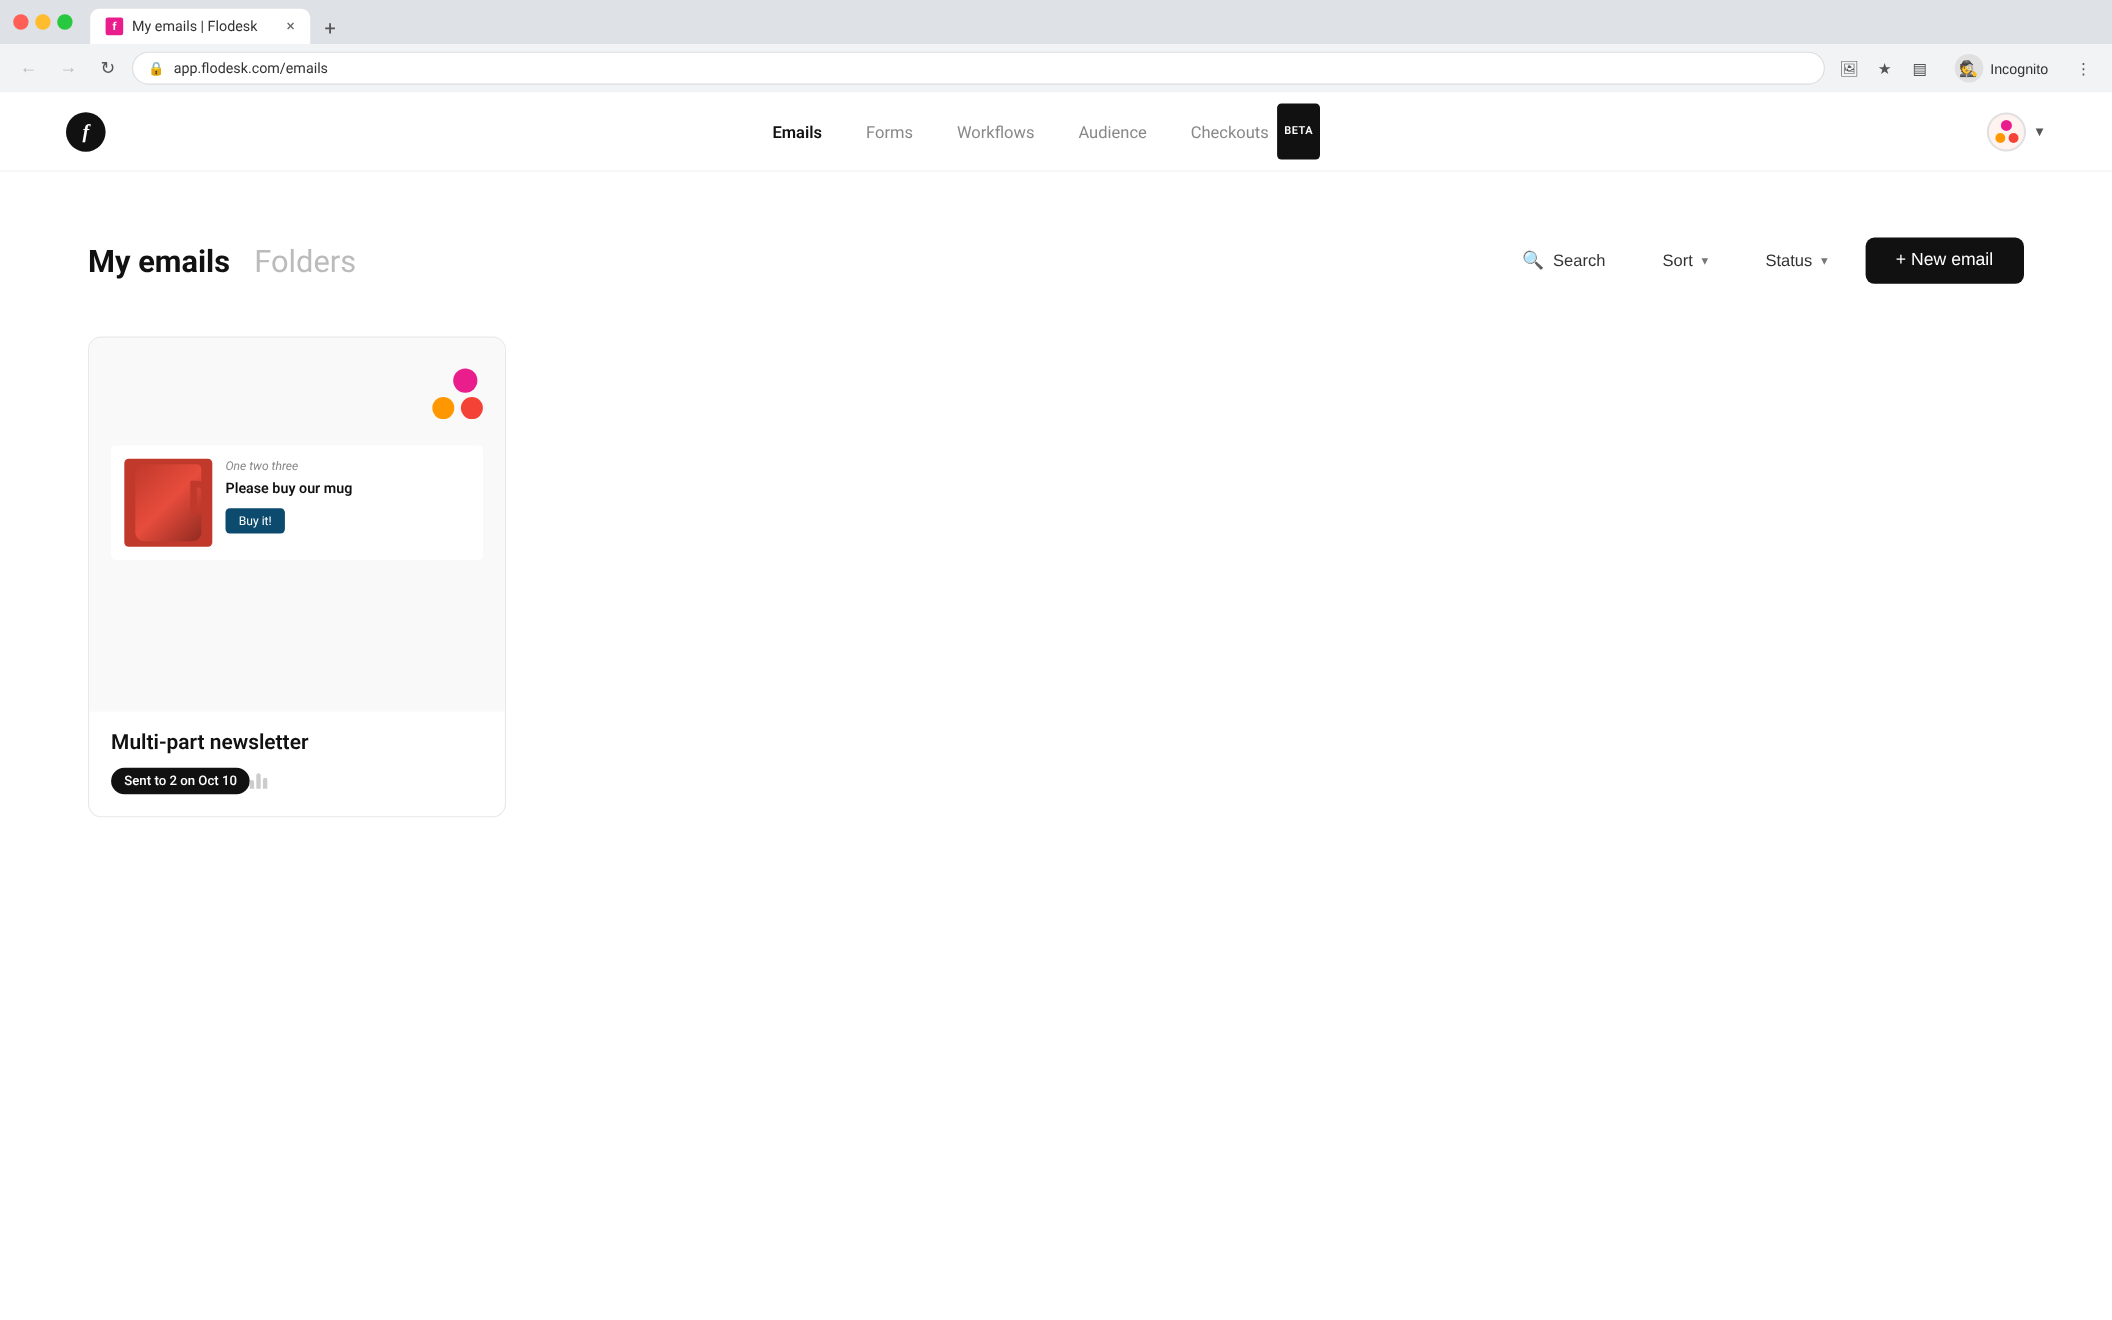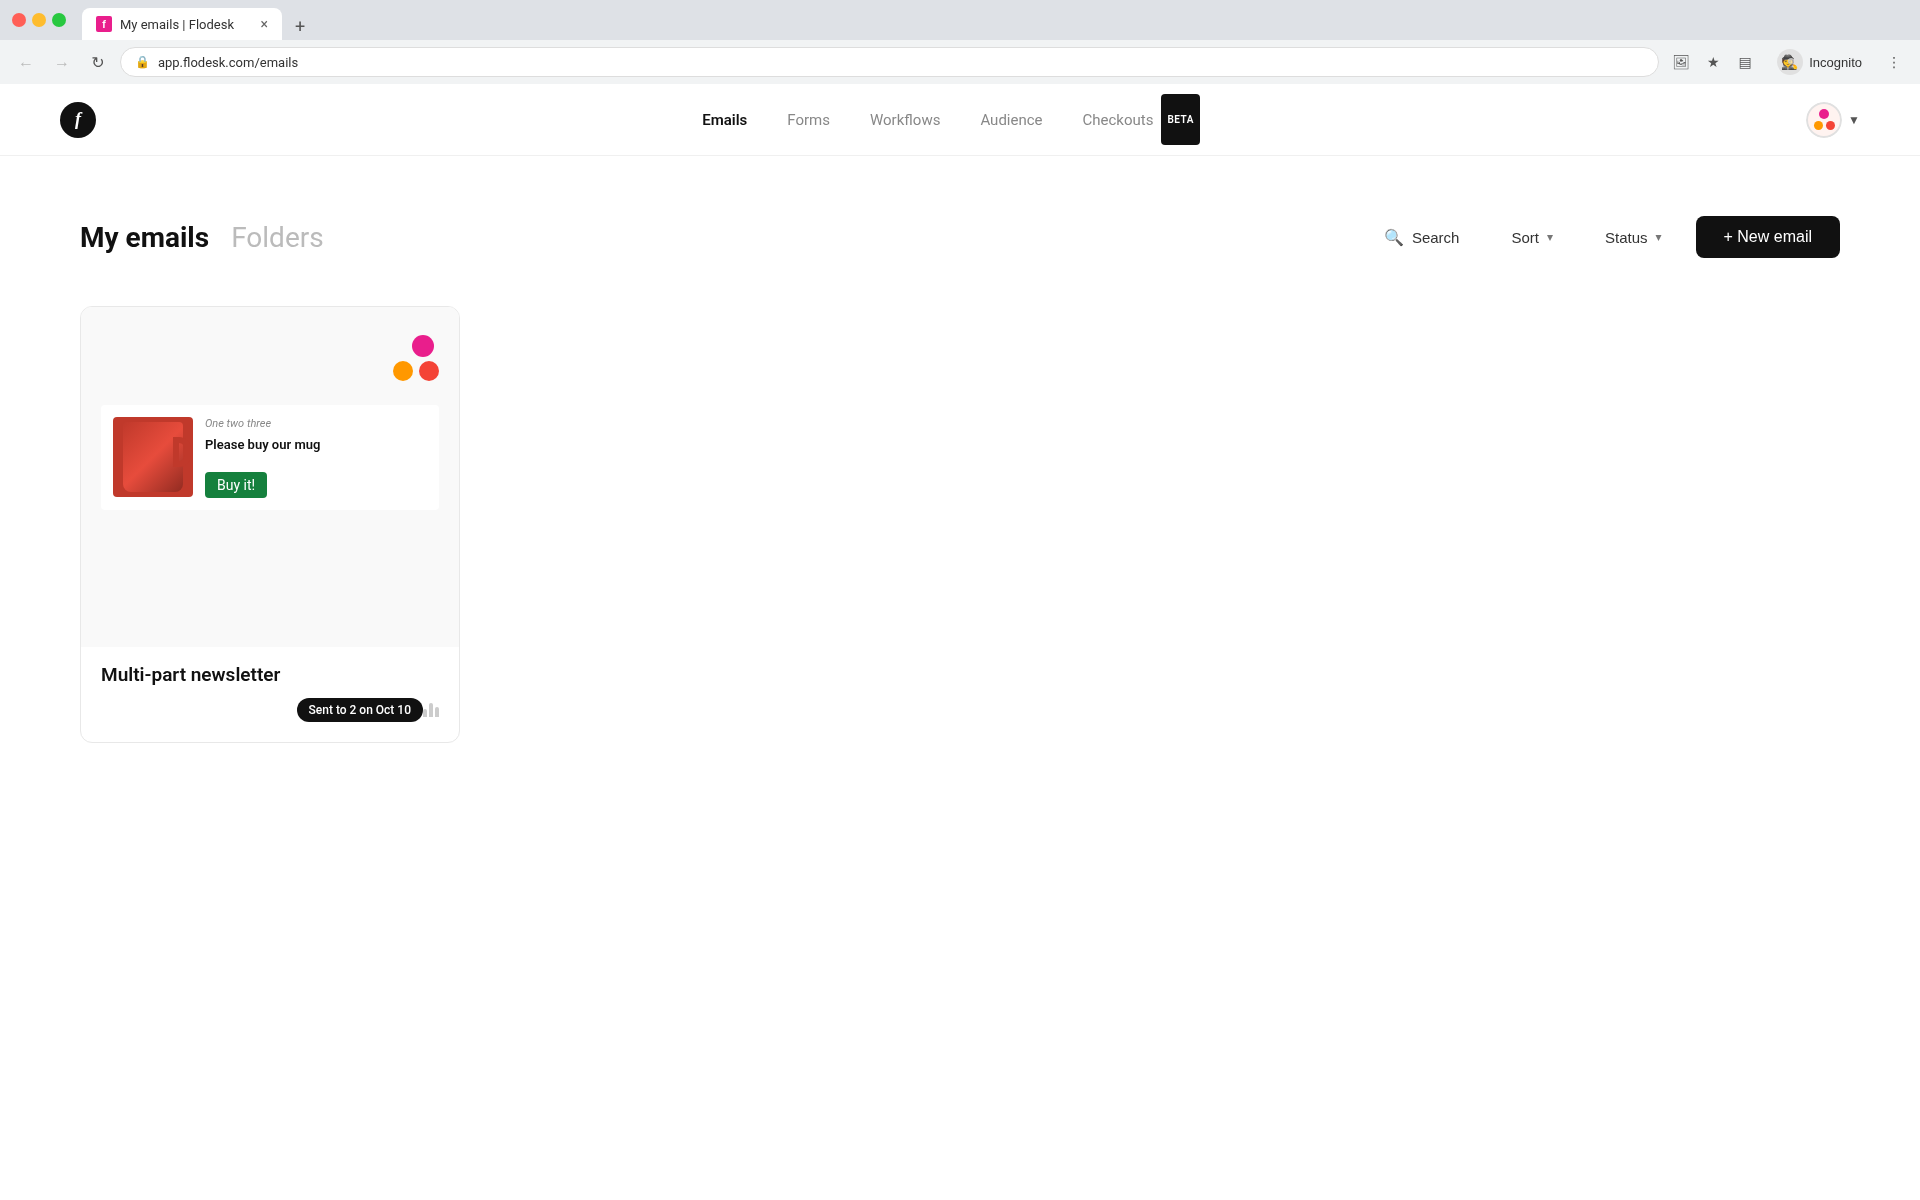--- a/index.html
+++ b/index.html
@@ -81,26 +81,26 @@
     .preview-logo-bottom { display: flex; gap: 6px; }
     .preview-logo-bl { width: 20px; height: 20px; border-radius: 50%; background: #ff9800; }
     .preview-logo-br { width: 20px; height: 20px; border-radius: 50%; background: #f44336; }
 
     .preview-email-content { background: #fff; width: 100%; border-radius: 4px; padding: 12px; display: flex; gap: 12px; align-items: flex-start; }
     .preview-mug { width: 80px; height: 80px; border-radius: 4px; background: #c0392b; position: relative; overflow: hidden; flex-shrink: 0; }
     .mug-body { width: 60px; height: 70px; background: linear-gradient(135deg, #c0392b 0%, #e74c3c 50%, #922b21 100%); border-radius: 4px 4px 8px 8px; position: absolute; left: 10px; top: 5px; }
     .mug-handle { width: 18px; height: 30px; border: 6px solid #c0392b; border-radius: 0 12px 12px 0; position: absolute; right: 2px; top: 20px; }
     .preview-text { flex: 1; }
     .preview-handwriting { font-size: 11px; color: #888; font-style: italic; line-height: 1.3; margin-bottom: 6px; }
-    .preview-headline { font-size: 13px; font-weight: 600; color: #111; margin-bottom: 20px; }
-    .preview-btn { background: #15803d; color: #fff; font-size: 14px; padding: 5px 12px; border-radius: 4px; display: inline-block; }
+    .preview-headline { font-size: 13px; font-weight: 600; color: #111; margin-bottom: 10px; }
+    .preview-btn { background: #0c4a6e; color: #fff; font-size: 11px; padding: 5px 12px; border-radius: 4px; display: inline-block; }
 
     .email-card-info { padding: 16px 20px 20px; }
     .email-card-title { font-size: 19px; font-weight: 600; color: #111; margin-bottom: 12px; }
-    .email-card-footer { display: flex; align-items: center; justify-content: flex-end; }
+    .email-card-footer { display: flex; align-items: center; justify-content: flex-start; }
     .sent-badge { background: #111; color: #fff; font-size: 12px; font-weight: 500; padding: 5px 12px; border-radius: 20px; }
     .stats-icon { display: flex; align-items: flex-end; gap: 2px; }
     .stats-bar { width: 4px; border-radius: 2px 2px 0 0; background: #ccc; }
     .stats-bar-1 { height: 8px; }
     .stats-bar-2 { height: 14px; }
     .stats-bar-3 { height: 10px; }
   </style>
 </head>
 <body>
 

